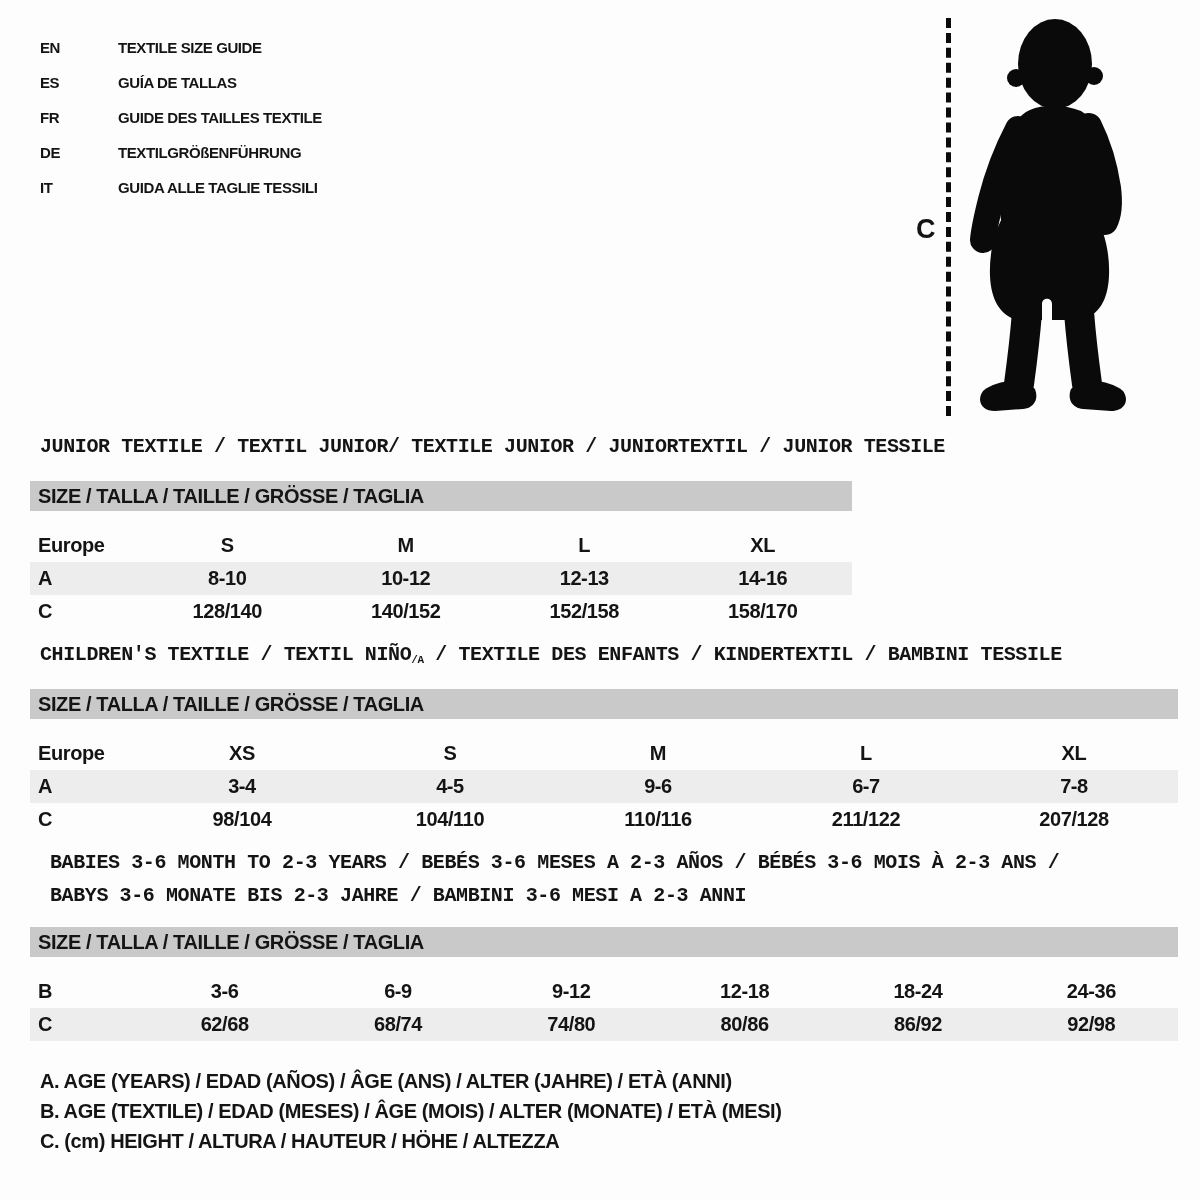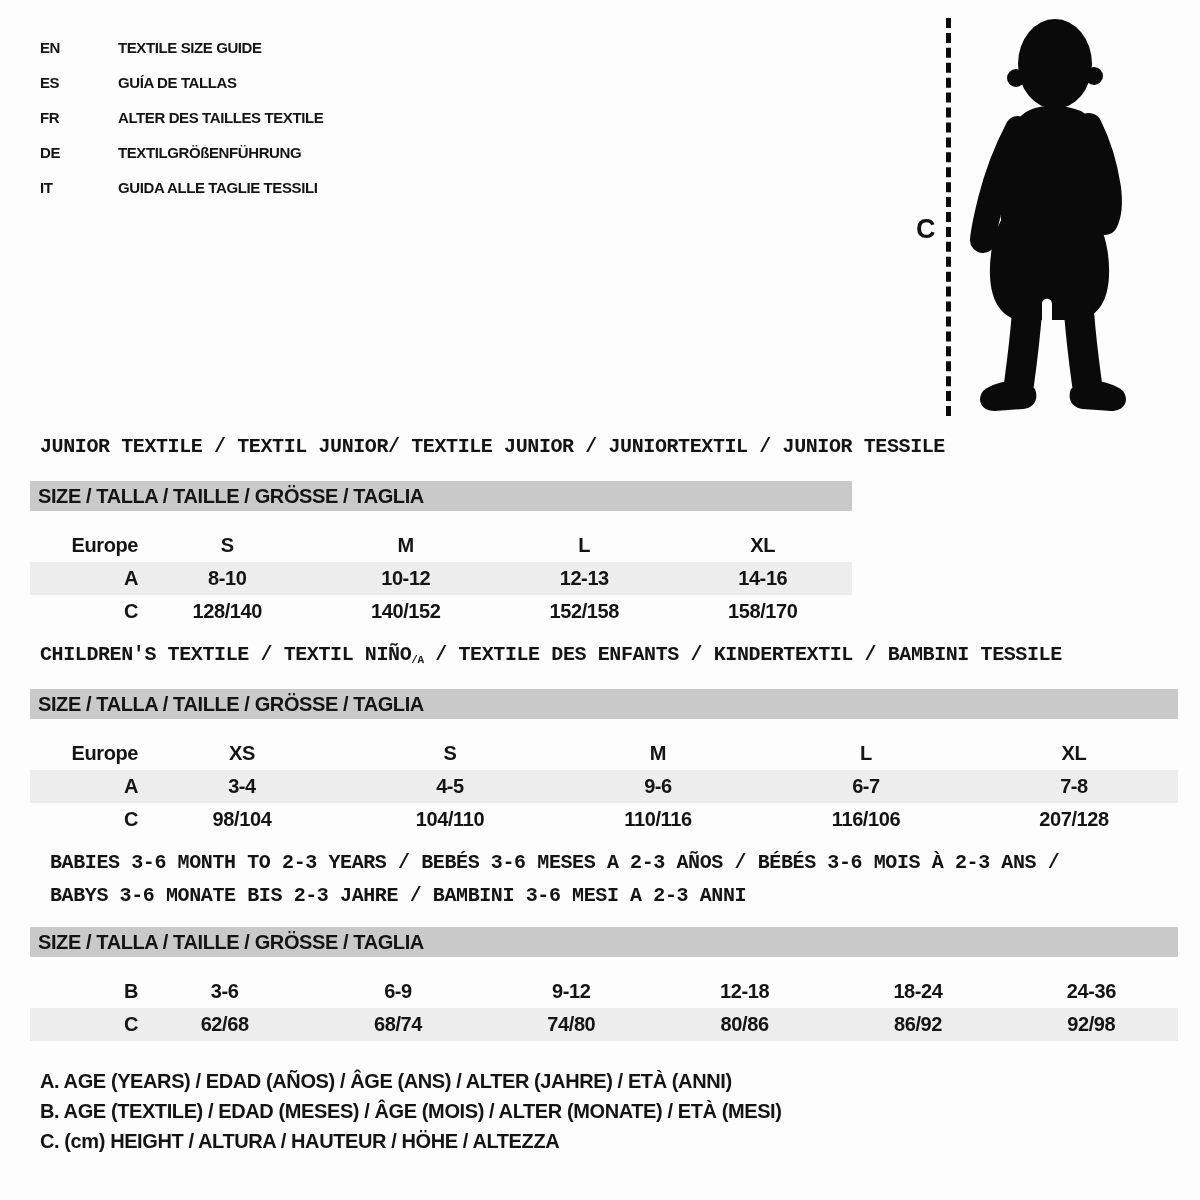--- a/index.html
+++ b/index.html
@@ -52,41 +52,41 @@
     height:30px;line-height:30px;
     background:var(--header-bar);
     padding-left:8px;
     font-size:20px;
     margin-bottom:18px;
     white-space:nowrap;
   }
   .trow{display:flex;height:33px;line-height:33px;font-size:20px;}
   .trow.shaded{background:var(--row-shade);}
   .tcell{flex:1;text-align:center;white-space:nowrap;}
-  .tcell.label{flex:0 0 100px;text-align:right;padding-left:8px;}
+  .tcell.label{flex:0 0 100px;text-align:left;padding-left:8px;}
 
   
   .legend{left:40px;top:1066px;font-size:20px;line-height:30px;}
   .legend div{white-space:nowrap;}
 </style>
 </head>
 <body>
 
 <div class="abs lang-block">
   <div class="lang-row">
     <span class="lang-code">EN</span>
     <span class="lang-title">TEXTILE SIZE GUIDE</span>
   </div>
   <div class="lang-row">
     <span class="lang-code">ES</span>
     <span class="lang-title">GUÍA DE TALLAS</span>
   </div>
   <div class="lang-row">
     <span class="lang-code">FR</span>
-    <span class="lang-title">ALTER DES TAILLES TEXTILE</span>
+    <span class="lang-title">GUIDE DES TAILLES TEXTILE</span>
   </div>
   <div class="lang-row">
     <span class="lang-code">DE</span>
     <span class="lang-title">TEXTILGRÖßENFÜHRUNG</span>
   </div>
   <div class="lang-row">
     <span class="lang-code">IT</span>
     <span class="lang-title">GUIDA ALLE TAGLIE TESSILI</span>
   </div>
 </div>
@@ -158,21 +158,21 @@
       <span class="tcell">4-5</span>
       <span class="tcell">9-6</span>
       <span class="tcell">6-7</span>
       <span class="tcell">7-8</span>
     </div>
     <div class="trow">
       <span class="tcell label">C</span>
       <span class="tcell">98/104</span>
       <span class="tcell">104/110</span>
       <span class="tcell">110/116</span>
-      <span class="tcell">116/106</span>
+      <span class="tcell">211/122</span>
       <span class="tcell">207/128</span>
     </div>
   </div>
 
 <div class="abs section-title s3-title">
   <div>BABIES 3-6 MONTH TO 2-3 YEARS / BEBÉS 3-6 MESES A 2-3 AÑOS / BÉBÉS 3-6 MOIS À 2-3 ANS /</div>
   <div>BABYS 3-6 MONATE BIS 2-3 JAHRE / BAMBINI 3-6 MESI A 2-3 ANNI</div>
 </div>
 <div class="abs size-table t3">
     <div class="thead">SIZE / TALLA / TAILLE / GRÖSSE / TAGLIA</div>

